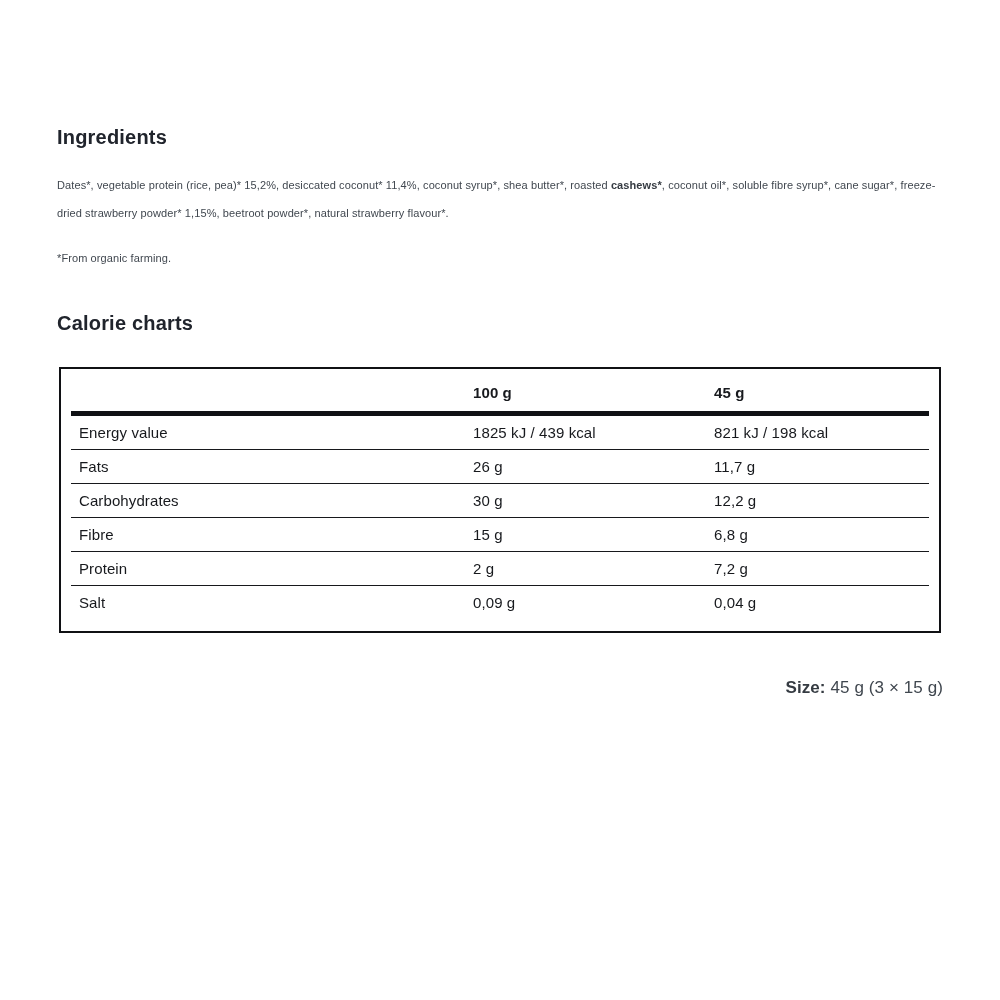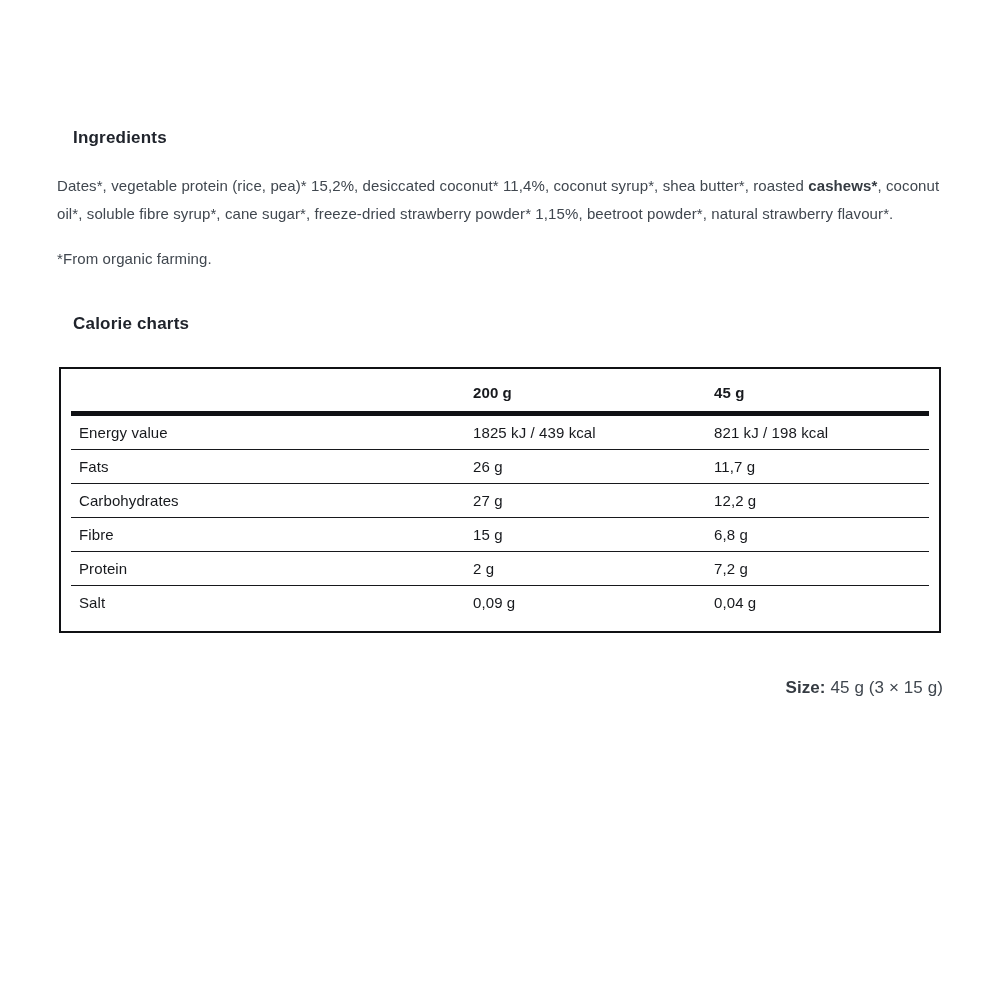--- a/index.html
+++ b/index.html
@@ -14,30 +14,30 @@
     -webkit-font-smoothing: antialiased;
   }
   .page {
     box-sizing: border-box;
     width: 1000px;
     height: 1000px;
     padding: 128px 57px 0 57px;
     overflow: hidden;
   }
   .section-heading {
-    margin: 0 0 25px 16px;
-    font-size: 17px;
+    margin: 0 0 25px 0;
+    font-size: 20px;
     line-height: 19px;
     font-weight: 700;
     color: #20242c;
     letter-spacing: 0.2px;
   }
   .body-text {
     margin: 16px 0 18px 0;
-    font-size: 15px;
+    font-size: 11px;
     line-height: 27.5px;
     color: #40474f;
     letter-spacing: 0.1px;
   }
   .b { font-weight: 700; color: #353b42; }
   .calorie-heading { margin-top: 41px; margin-bottom: 0; }
   .table-wrap {
     box-sizing: border-box;
     margin: 34px 2px 0 2px;
     border: 2px solid #101114;
@@ -96,38 +96,38 @@
     <div class="table-wrap">
       <table>
         <colgroup>
             <col class="c1">
             <col class="c2">
             <col class="c3">
           </colgroup>
         <thead>
           <tr>
             <th></th>
-            <th>200 g</th>
+            <th>100 g</th>
             <th>45 g</th>
           </tr>
         </thead>
         <tbody>
           <tr>
             <td>Energy value</td>
             <td>1825 kJ / 439 kcal</td>
             <td>821 kJ / 198 kcal</td>
           </tr>
           <tr>
             <td>Fats</td>
             <td>26 g</td>
             <td>11,7 g</td>
           </tr>
           <tr>
             <td>Carbohydrates</td>
-            <td>27 g</td>
+            <td>30 g</td>
             <td>12,2 g</td>
           </tr>
           <tr>
             <td>Fibre</td>
             <td>15 g</td>
             <td>6,8 g</td>
           </tr>
           <tr>
             <td>Protein</td>
             <td>2 g</td>

